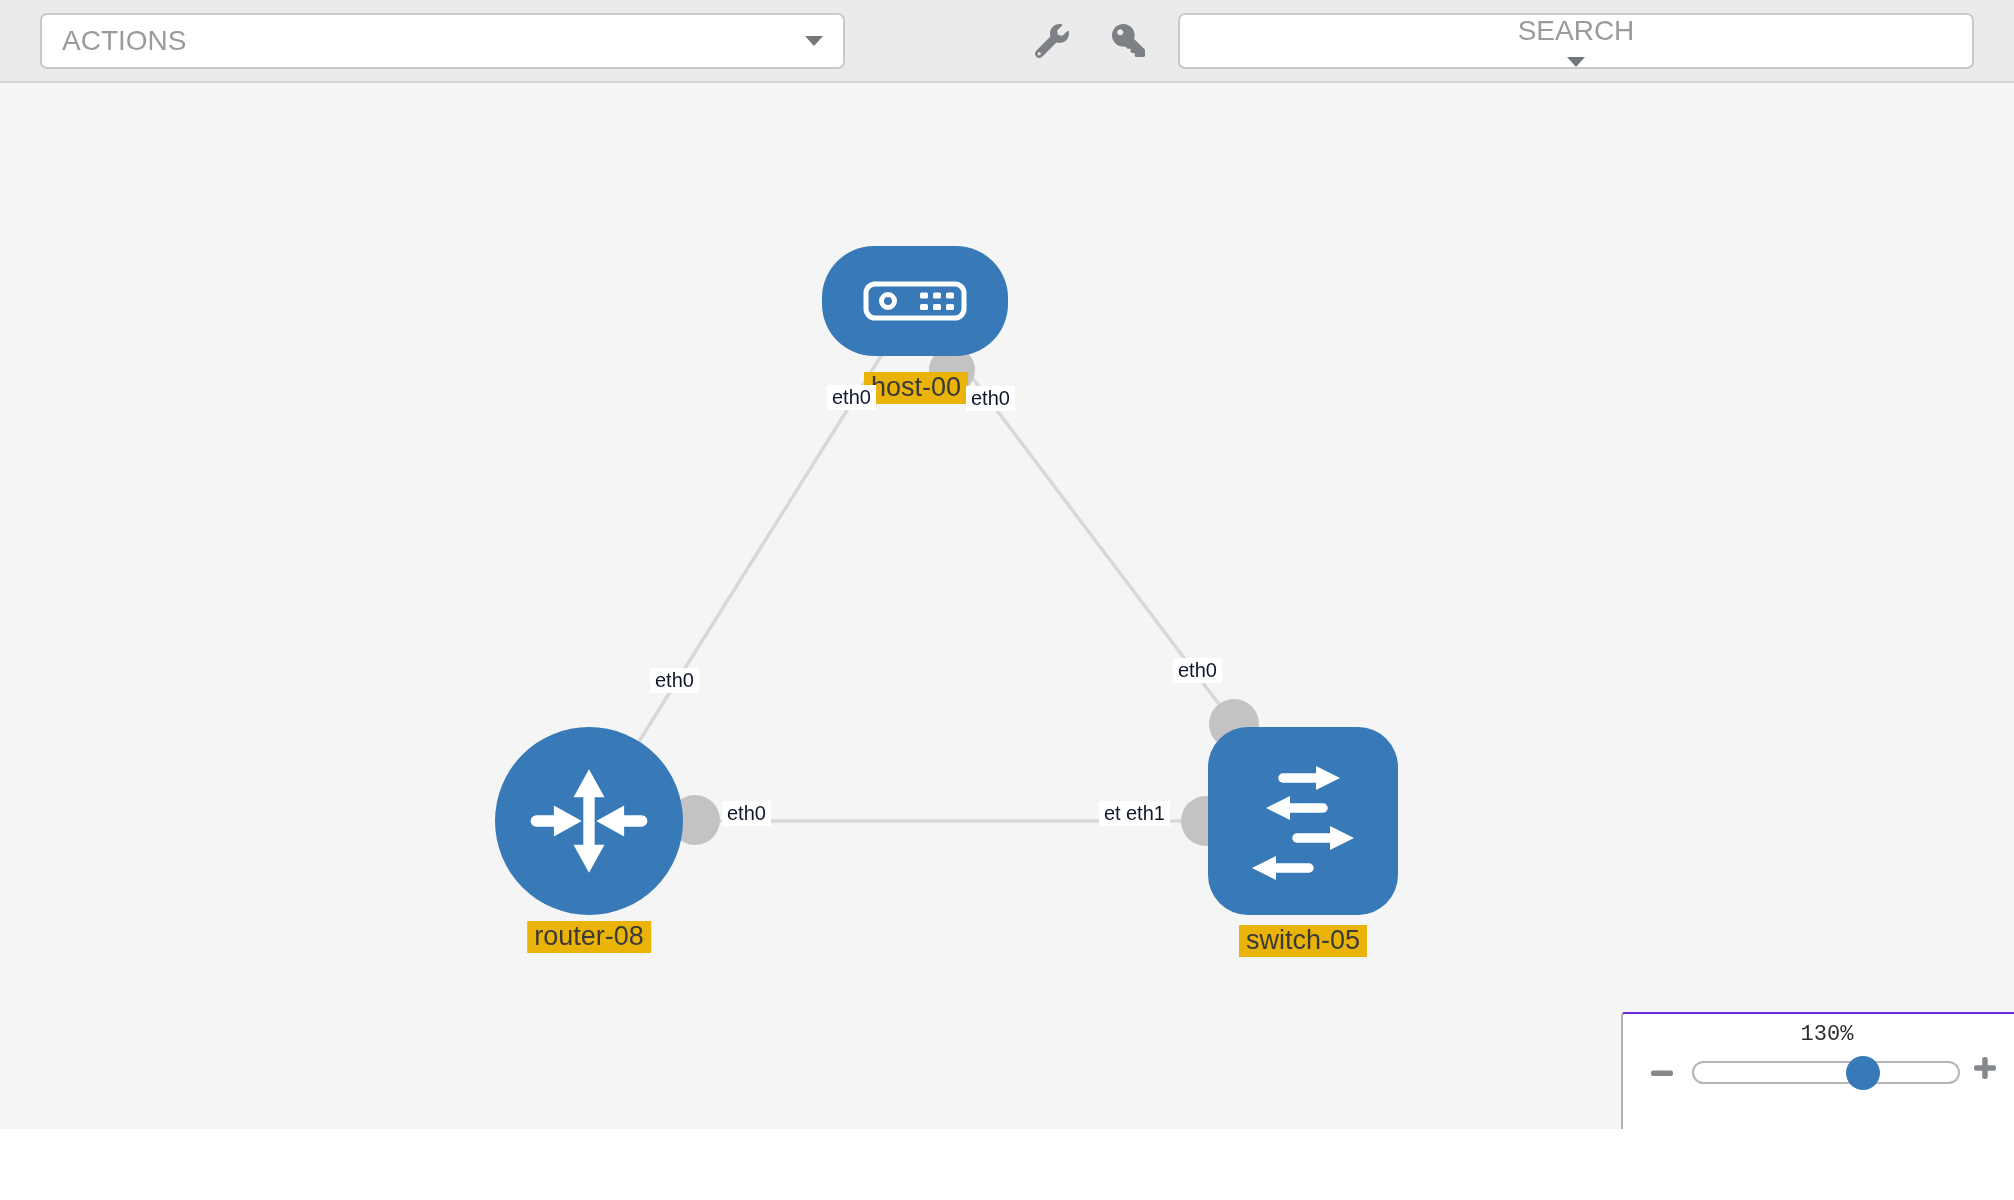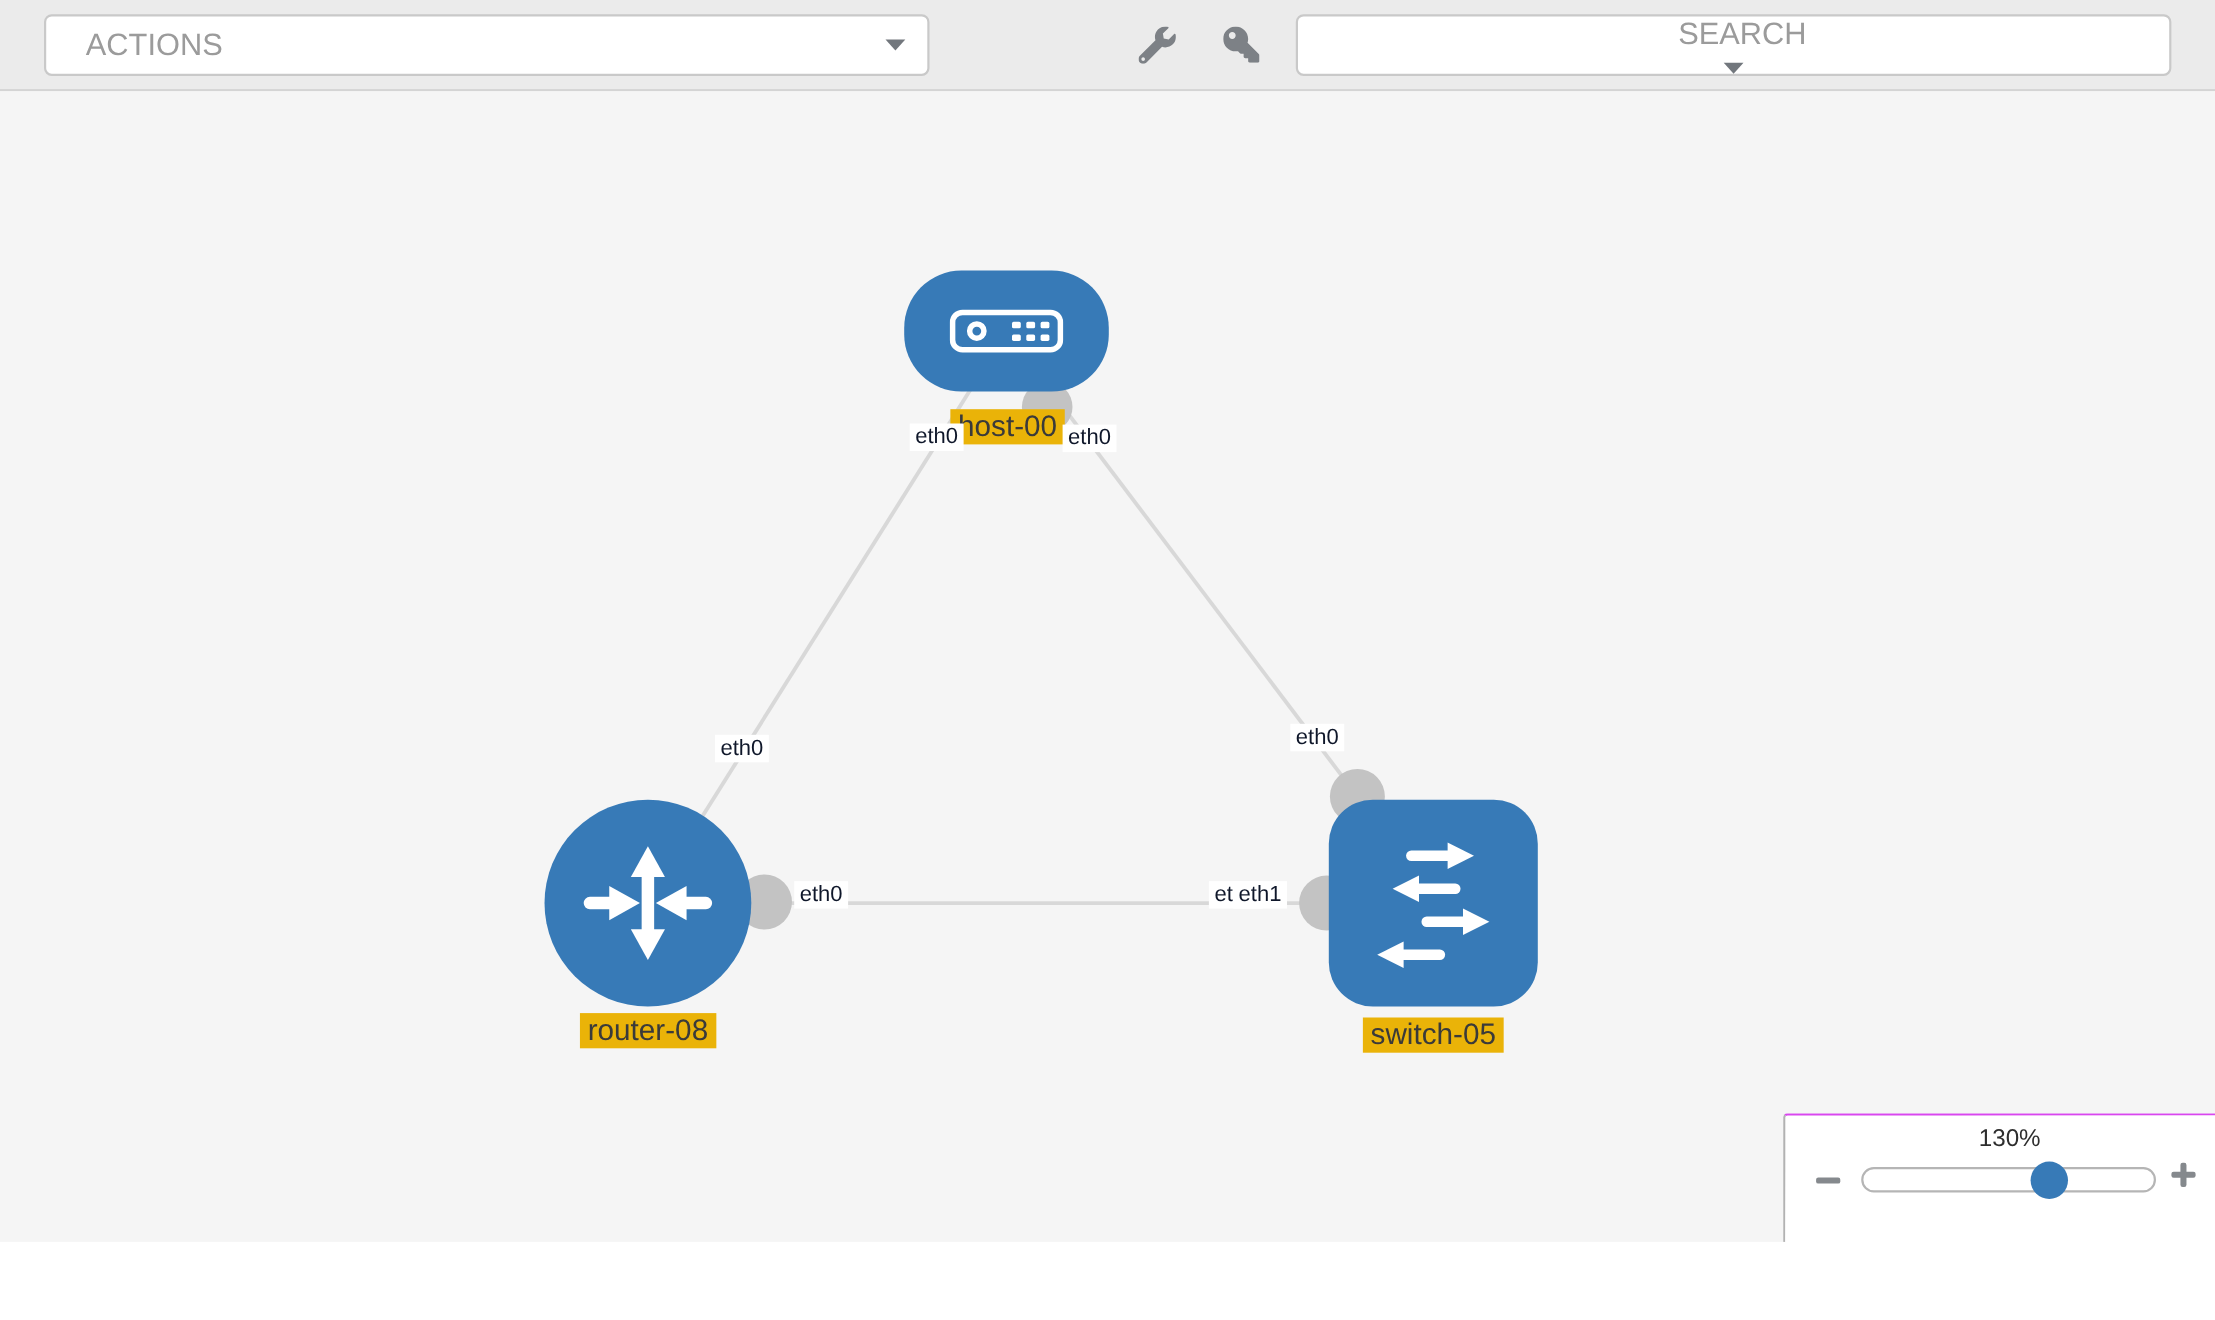--- a/index.html
+++ b/index.html
@@ -12,21 +12,21 @@
          display:flex; align-items:center; padding:0 40px; }
   .hdr-title { font-size:30px; font-weight:bold; color:#58595b; letter-spacing:.2px; }
   .close-btn { position:absolute; right:40px; top:19px; width:32px; height:32px; border-radius:50%;
                background:#c9c9c9; display:flex; align-items:center; justify-content:center; cursor:pointer; }
 
   
   .tbar { height:83px; background:#ebebeb; border-bottom:2px solid #d4d4d4;
           display:flex; align-items:center; padding:0 40px; }
   .select-box { height:56px; background:#fff; border:2px solid #c9c9c9; border-radius:7px;
                 display:flex; align-items:center; padding:0 20px; cursor:pointer; }
-  .select-box .ph { flex:1; font-size:28px; color:#9b9b9b;margin-left:16px; }
+  .select-box .ph { flex:1; font-size:28px; color:#9b9b9b; }
   .caret { width:0; height:0; border-left:9px solid transparent; border-right:9px solid transparent;
            border-top:10px solid #72777d; }
   .actions-box { width:805px; }
   .search-box  { width:796px;flex-direction:column; }
   .tool-icons { margin-left:auto; margin-right:32px; display:flex; align-items:center; gap:40px; }
   .icon-btn { width:36px; height:36px; display:flex; align-items:center; justify-content:center; cursor:pointer; }
 
   
   .canvas { position:relative; width:2014px; height:1046px; background:#f5f5f5; overflow:hidden; }
   .links-layer { position:absolute; left:0; top:0; z-index:1; }
@@ -36,22 +36,22 @@
   .node-router { left:495px; top:644px; width:188px; height:188px; border-radius:50%; }
   .node-switch { left:1208px; top:644px; width:190px; height:188px; border-radius:40px; }
 
   .lbl { position:absolute; z-index:3; background:#fff; color:#0f172a; font-size:20px;
          line-height:1.15; padding:1px 5px; white-space:nowrap; }
   .node-lbl { position:absolute; z-index:3; background:#eab308; color:#3a3a3a; font-size:27px;
               line-height:1.1; padding:1px 7px; white-space:nowrap; transform:translateX(-50%); }
 
   
   .zoom-panel { position:absolute; z-index:4; left:1621px; top:929px; width:393px; height:117px;
-                background:#fff; border-top:2px solid #d946ef; border-left:2px solid #b2b2b2;
-                border-top-left-radius:4px; }
+                background:#fff; border-top:2px solid #6d28d9; border-left:2px solid #b2b2b2;
+                border-top-left-radius:4px;font-family:Liberation Mono, monospace; }
   .zoom-value { position:absolute; left:70px; top:8px; width:268px; text-align:center;
                 font-size:22px; color:#2e2e2e; }
   .zoom-minus { position:absolute; left:26px; top:46px; cursor:pointer; }
   .zoom-plus  { position:absolute; left:348px; top:40px; cursor:pointer; }
   .zoom-track { position:absolute; left:69px; top:47px; width:268px; height:23px; background:#fff;
                 border:2px solid #b5b5b5; border-radius:13px; cursor:pointer; }
   .zoom-thumb { position:absolute; left:calc(64% - 17px); top:calc(50% - 17px); width:34px; height:34px;
                 border-radius:50%; background:#377ab7; cursor:pointer; }
 </style>
 </head>

